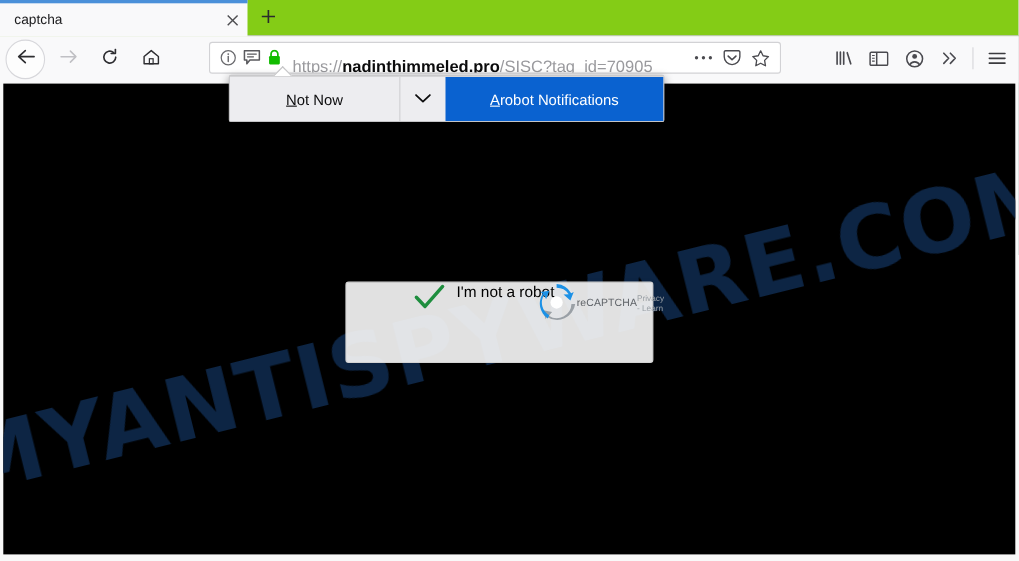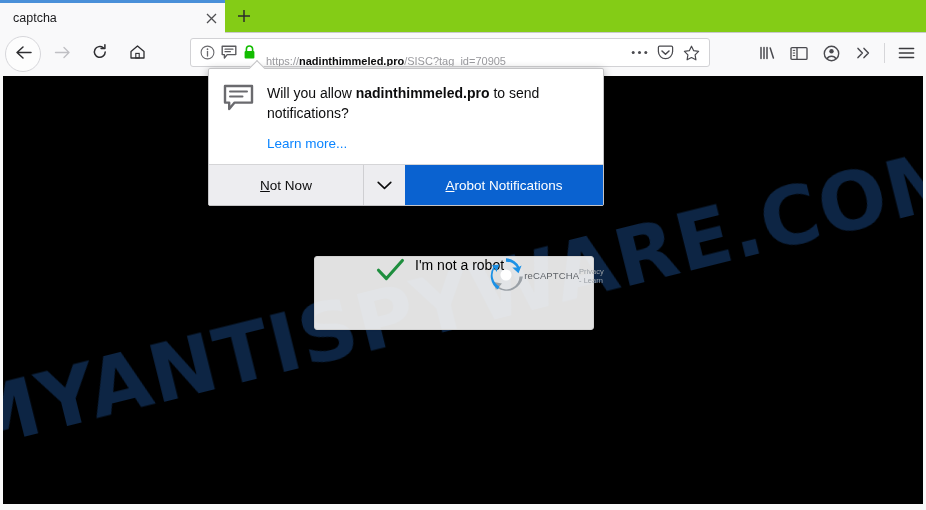--- a/index.html
+++ b/index.html
@@ -84,21 +84,21 @@
     display: flex; align-items: center;
     overflow: hidden;
   }
   .url-ident { display: flex; align-items: center; padding-left: 6px; flex: none; }
   .ident-icon {
     width: 21px; height: 21px;
     display: flex; align-items: center; justify-content: center;
   }
   .url-text {
     flex: 1;
-    font-size: 11px;
+    font-size: 15px;
     color: #9a9a9e;
     white-space: nowrap;
     overflow: hidden;
     padding-left: 6px;
     line-height: 18px;
     margin-top: 17px;
   }
   .url-text b { color: #0c0c0d; font-weight: 700; }
   .url-actions { display: flex; align-items: center; flex: none; padding-right: 5px; }
   .url-actions .ident-icon { width: 26px; height: 24px; color: #4a4a4f; }
@@ -408,32 +408,20 @@
           </svg>
         </span>
         <span class="rc-name">reCAPTCHA</span>
         <span class="rc-terms">Privacy - Learn</span>
       </div>
     </div>
   </div>
 
   <div class="doorhanger">
     <div class="dh-arrow"></div>
-    <div class="dh-body">
-      <div class="dh-icon">
-        <svg width="31" height="29" viewBox="0 0 31 29">
-          <path d="M2 2 H29 V18.6 H11.6 L6.2 25 V18.6 H2 Z" stroke="#6a6a6e" stroke-width="2.4" fill="none" stroke-linejoin="round"></path>
-          <path d="M7 7.6 H24 M7 12.6 H19.5" stroke="#6a6a6e" stroke-width="2" stroke-linecap="round"></path>
-        </svg>
-      </div>
-      <div class="dh-textcol">
-        <div class="dh-question"><span>Will you allow </span><b>nadinthimmeled.pro</b><span> to send notifications?</span></div>
-        <a class="dh-learn" href="#">Learn more...</a>
-      </div>
-    </div>
     <div class="dh-footer">
       <div class="dh-notnow">
           <u>N</u>
           <span>ot Now</span>
         </div>
       <div class="dh-dropdown">
         <span>
           <svg width="15" height="9" viewBox="0 0 15 9">
               <path d="M1.2 1.4 L7.5 7.4 L13.8 1.4" stroke="#0c0c0d" stroke-width="1.6" fill="none" stroke-linecap="round" stroke-linejoin="round"></path>
             </svg>

